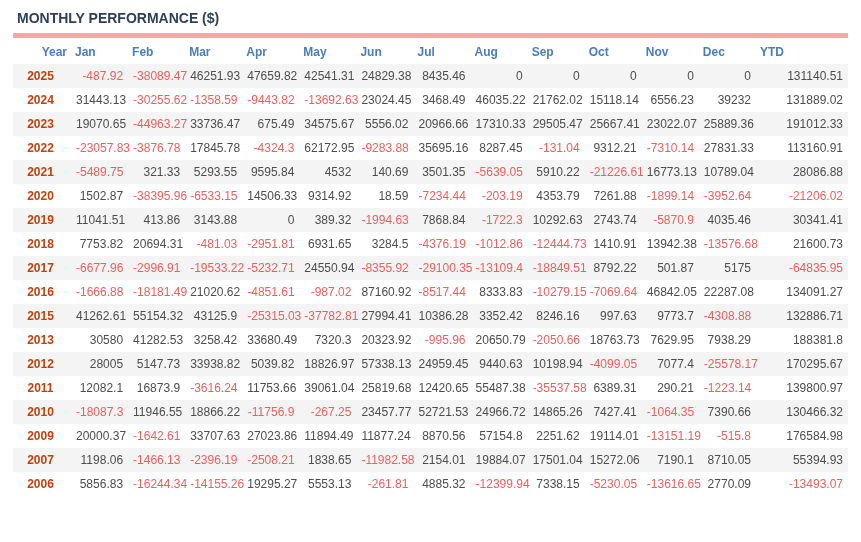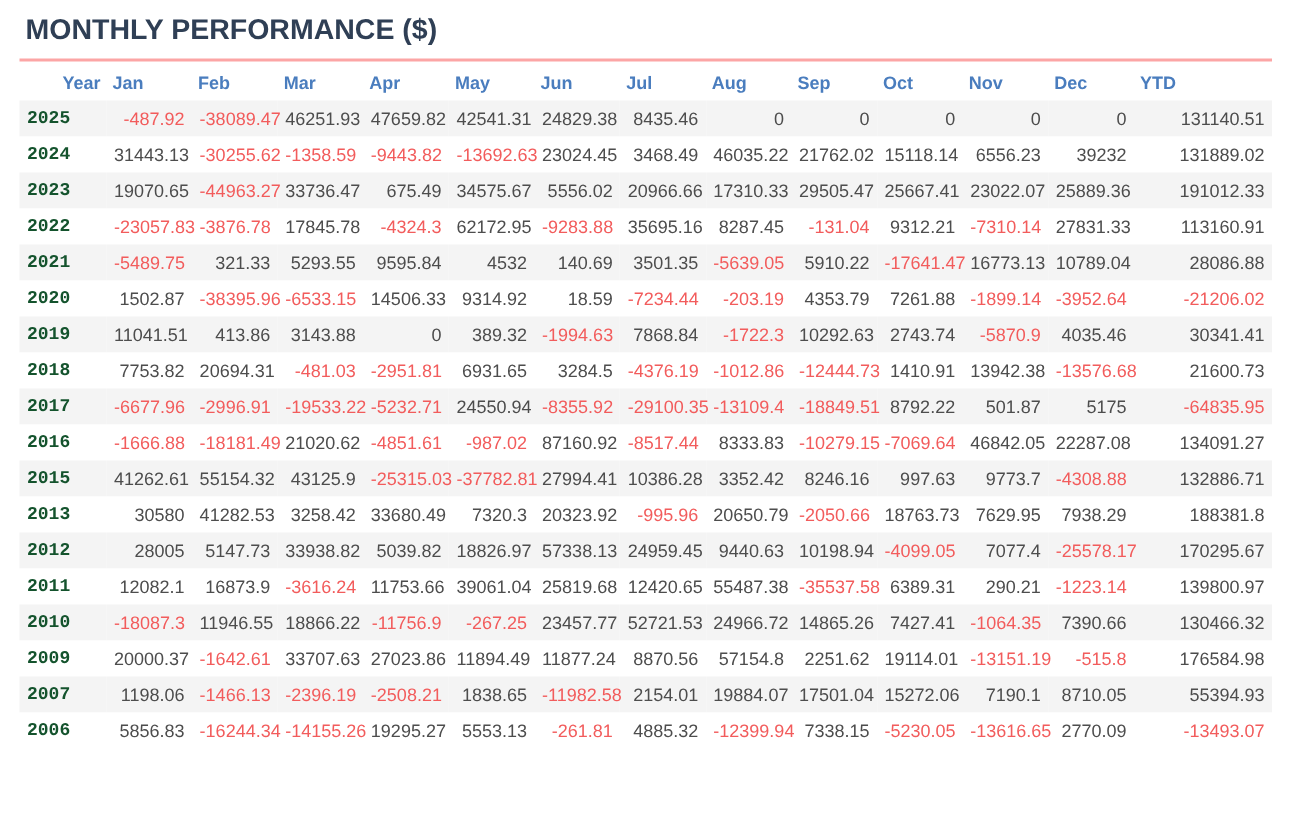--- a/index.html
+++ b/index.html
@@ -4,23 +4,23 @@
 <style>
   * { box-sizing: border-box; margin: 0; padding: 0; }
   html, body { background: #ffffff; }
   body {
     width: 861px; height: 542px;
     font-family: "Liberation Sans", sans-serif;
     overflow: hidden;
   }
   .widget { padding: 6px 13px 0 13px; width: 861px; }
   .widget-title {
-    font-size: 19px; font-weight: bold; color: #2f3f55;
+    font-size: 14px; font-weight: bold; color: #2f3f55;
     padding: 4px 4px 7px 4px;
-    border-bottom: 2px solid #fca5a5;
+    border-bottom: 5px solid #fca5a5;
   }
   table.perf {
     width: 100%;
     border-collapse: collapse;
     table-layout: fixed;
     font-size: 12px;
     margin-top: 1px;
   }
   table.perf th {
     color: #4a7dbe; font-weight: bold;
@@ -29,21 +29,21 @@
     white-space: nowrap;
   }
   table.perf th.col-year { text-align: right; }
   table.perf td {
     text-align: right;
     padding: 5px 5px;
     color: #4d4d4d;
     white-space: nowrap;
   }
   table.perf td.year {
-    font-weight: bold; color: #14532d; text-align: left; padding-right: 8px; font-family: Liberation Mono, monospace;
+    font-weight: bold; color: #c2410c; text-align: center; padding-right: 8px;
   }
   table.perf tbody tr:nth-child(odd) { background: #f4f4f4; }
   table.perf tbody tr:nth-child(even) { background: #ffffff; }
   table.perf td.neg { color: #f25c5c; }
   col.c-year { width: 58px; }
   col.c-month { width: auto; }
   col.c-ytd { width: 92px; }
 </style>
 </head>
 <body>
@@ -154,21 +154,21 @@
           <td class="year">2021</td>
           <td class="neg">-5489.75</td>
           <td>321.33</td>
           <td>5293.55</td>
           <td>9595.84</td>
           <td>4532</td>
           <td>140.69</td>
           <td>3501.35</td>
           <td class="neg">-5639.05</td>
           <td>5910.22</td>
-          <td class="neg">-17641.47</td>
+          <td class="neg">-21226.61</td>
           <td>16773.13</td>
           <td>10789.04</td>
           <td>28086.88</td>
         </tr>
         <tr>
           <td class="year">2020</td>
           <td>1502.87</td>
           <td class="neg">-38395.96</td>
           <td class="neg">-6533.15</td>
           <td>14506.33</td>

